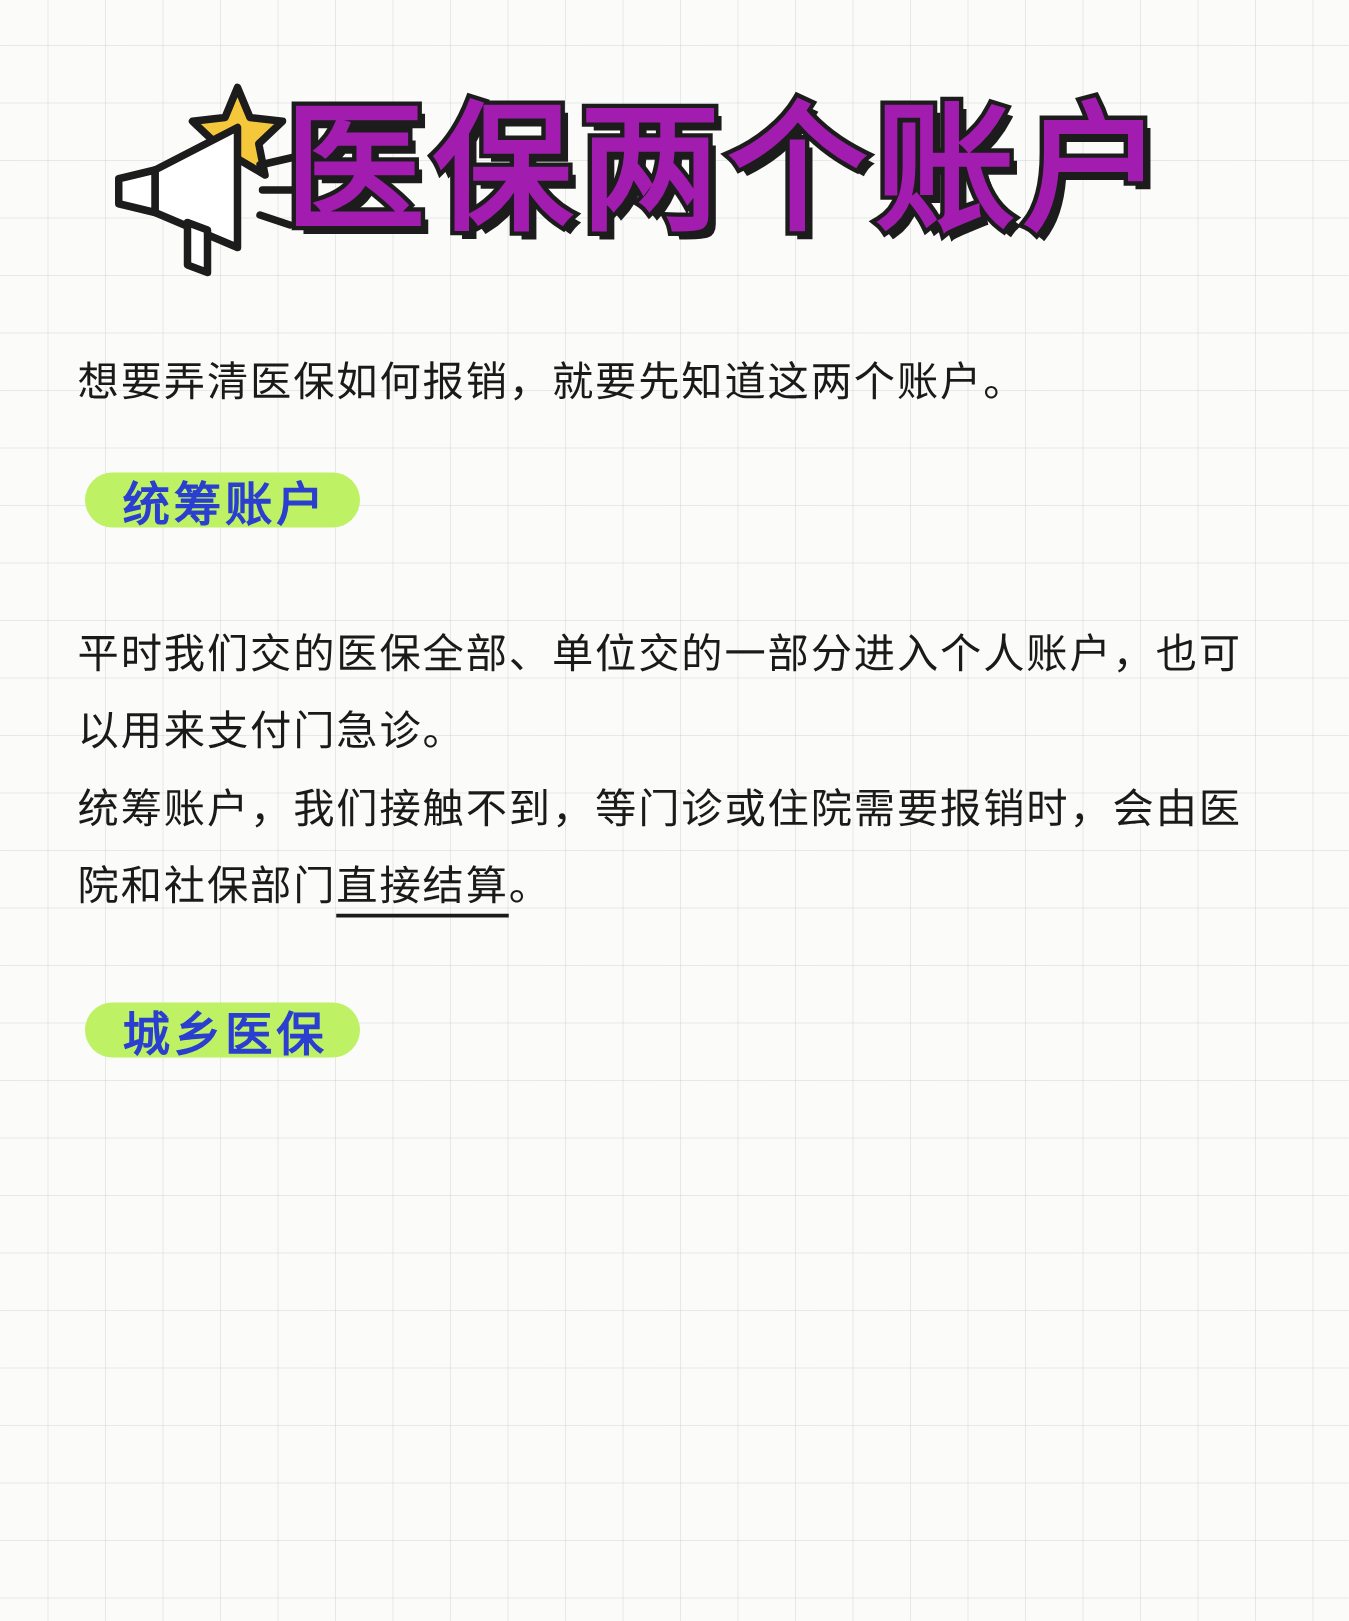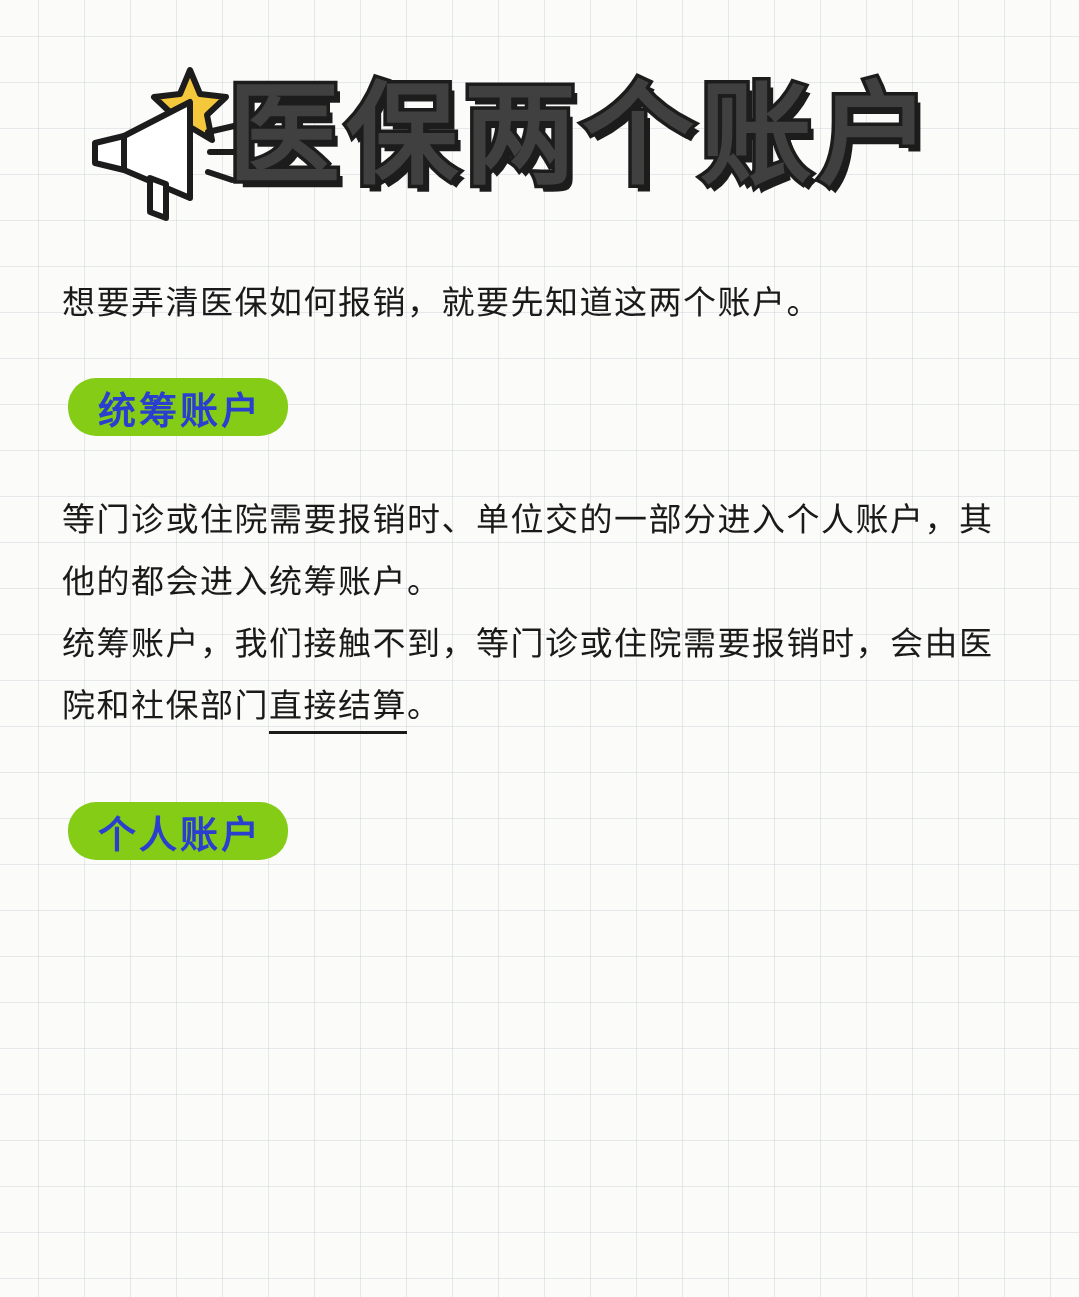--- a/index.html
+++ b/index.html
@@ -46,36 +46,36 @@
     height: 165px;
   }
   #title {
     position: absolute;
     left: 228px;
     top: 52px;
     font-size: 112px;
     line-height: 1;
     font-weight: bold;
     letter-spacing: 6px;
-    color: #404040;
+    color: #a21caf;
     -webkit-text-stroke: 7px #1c1c1c;
     paint-order: stroke fill;
     text-shadow: 6px 7px 0 #1c1c1c;
     white-space: nowrap;
     font-family: "Liberation Sans", "DejaVu Sans", sans-serif;
   }
 
   
   .para {
     position: absolute;
     color: #1a1a1a;
     font-size: 33px;
     line-height: 62px;
     letter-spacing: 1.5px;
-    font-family: Liberation Mono, monospace;
+    font-family: Liberation Sans, sans-serif;
   }
   #intro {
     left: 62px;
     top: 275px;
     width: 960px;
   }
   #sec1-body {
     left: 62px;
     top: 492px;
     width: 960px;
@@ -88,25 +88,25 @@
   #note {
     left: 62px;
     top: 1145px;
     width: 950px;
     color: #e8392d;
   }
 
   
   .section-head {
     position: absolute;
-    height: 58px;
+    height: 44px;
     display: flex;
     align-items: center;
     padding: 0 26px 0 30px;
-    background: #84cc16;
+    background: #bef264;
     border-radius: 28px;
   }
   .section-head .heading-text {
     font-size: 38px;
     font-weight: bold;
     color: #2a3fd0;
     letter-spacing: 3px;
     font-family: "Liberation Sans", "DejaVu Sans", sans-serif;
   }
   #sec1-head { left: 68px; top: 378px; }
@@ -145,23 +145,23 @@
     <div id="title">医保两个账户</div>
   </div>
 
   <div class="para" id="intro">想要弄清医保如何报销，就要先知道这两个账户。</div>
 
   <div class="section-head" id="sec1-head">
     <span class="heading-text">统筹账户</span>
   </div>
 
   <div class="para" id="sec1-body">
-    <span>等门诊或住院需要报销时、单位交的一部分进入个人账户，其他的都会进入统筹账户。</span><br>
+    <span>平时我们交的医保全部、单位交的一部分进入个人账户，也可以用来支付门急诊。</span><br>
     <span>统筹账户，我们接触不到，等门诊或住院需要报销时，会由医院和社保部门</span><span class="underline-span">直接结算</span><span>。</span>
   </div>
 
   <div class="section-head" id="sec2-head">
-    <span class="heading-text">个人账户</span>
+    <span class="heading-text">城乡医保</span>
   </div>
 
 
 
 </div>
 
 </body></html>

